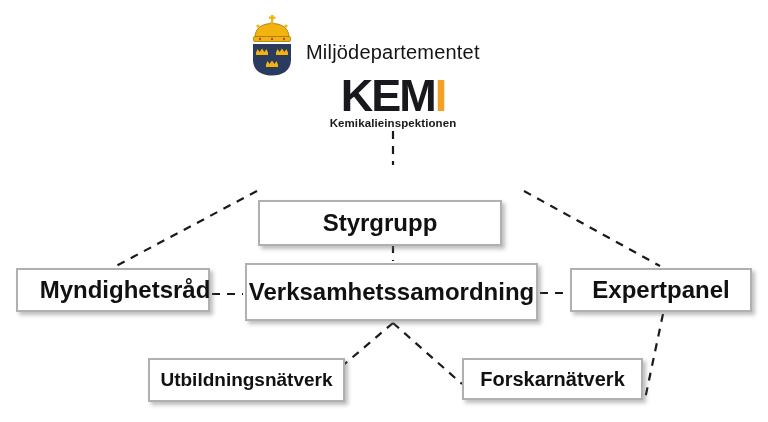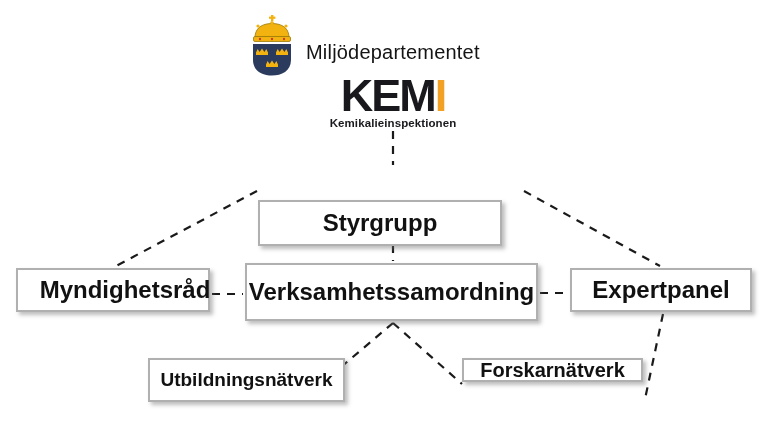--- a/index.html
+++ b/index.html
@@ -26,21 +26,21 @@
     position:absolute;z-index:2;background:#ffffff;
     border:2px solid #b0b0b0;box-shadow:3px 3px 4px rgba(110,110,110,0.45);
     display:flex;align-items:center;justify-content:center;
     font-weight:bold;color:#111111;white-space:nowrap;box-sizing:border-box;
   }
   .node-styrgrupp            {left:258px;top:167px;width:244px;height:46px;font-size:24px;margin-top:33px;}
   .node-myndighetsrad        {left:16px; top:268px;width:194px;height:44px;font-size:24px;padding-left:24px;}
   .node-verksamhetssamordning{left:245px;top:263px;width:293px;height:58px;font-size:24px;}
   .node-expertpanel          {left:570px;top:268px;width:182px;height:44px;font-size:24px;}
   .node-utbildningsnatverk   {left:123px;top:358px;width:197px;height:44px;font-size:19px;margin-left:25px;}
-  .node-forskarnatverk       {left:462px;top:358px;width:181px;height:24px;font-size:20px;}
+  .node-forskarnatverk       {left:462px;top:358px;width:181px;height:42px;font-size:20px;}
 </style>
 </head>
 <body>
 
 <div class="stage">
 
   <svg class="edges" width="768" height="422">
     <line class="edge" x1="393" y1="131" x2="393" y2="165"></line>
     <line class="edge" x1="393" y1="215" x2="393" y2="261"></line>
     <line class="edge" x1="257" y1="191" x2="116" y2="266"></line>

